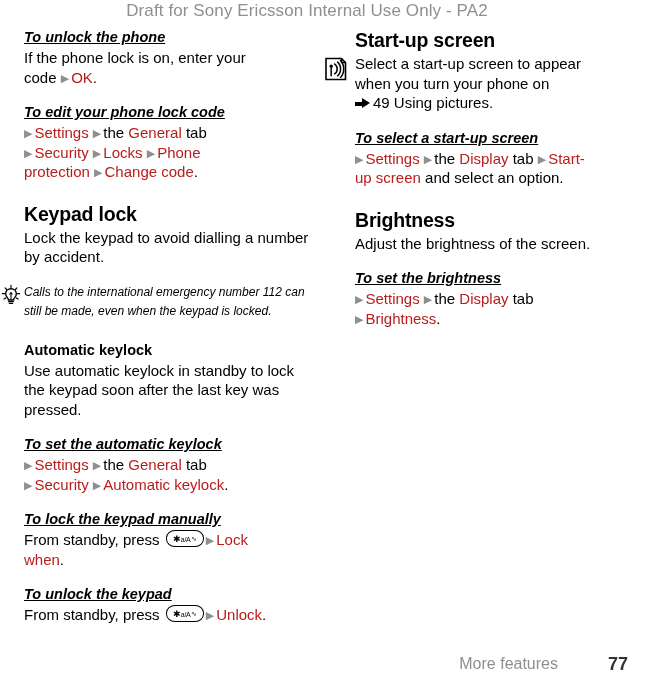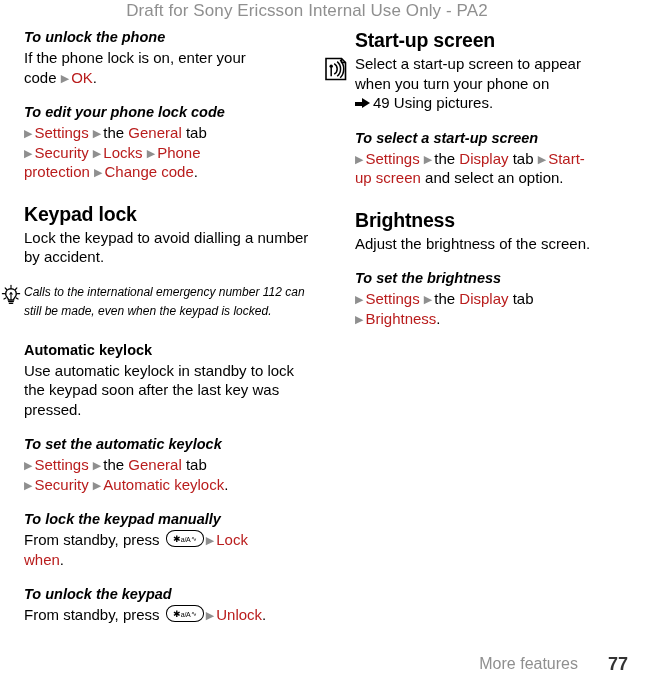--- a/index.html
+++ b/index.html
@@ -62,20 +62,21 @@
     font-weight: bold;
     line-height: 19px;
     margin: 0 0 1px 0;
   }
   .h2i {
     font-size: 14.5px;
     font-weight: bold;
     font-style: italic;
     line-height: 19px;
     margin: 0 0 1px 0;
+    text-decoration: underline;
   }
   .body {
     font-size: 15px;
     line-height: 19.5px;
     margin: 0;
   }
   .tip {
     font-size: 12px;
     font-style: italic;
     line-height: 19px;
@@ -197,20 +198,21 @@
     position: absolute;
     left: 0;
     bottom: 6px;
     width: 646px;
     height: 26px;
     display: flex;
     align-items: center;
     justify-content: flex-end;
     padding-right: 18px;
     box-sizing: border-box;
+    gap: 20px;
   }
   .footer-section {
     font-size: 16px;
     color: #8f8f8f;
     margin-right: 24px;
   }
   .footer-page {
     font-size: 18px;
     font-weight: bold;
     color: #333333;

